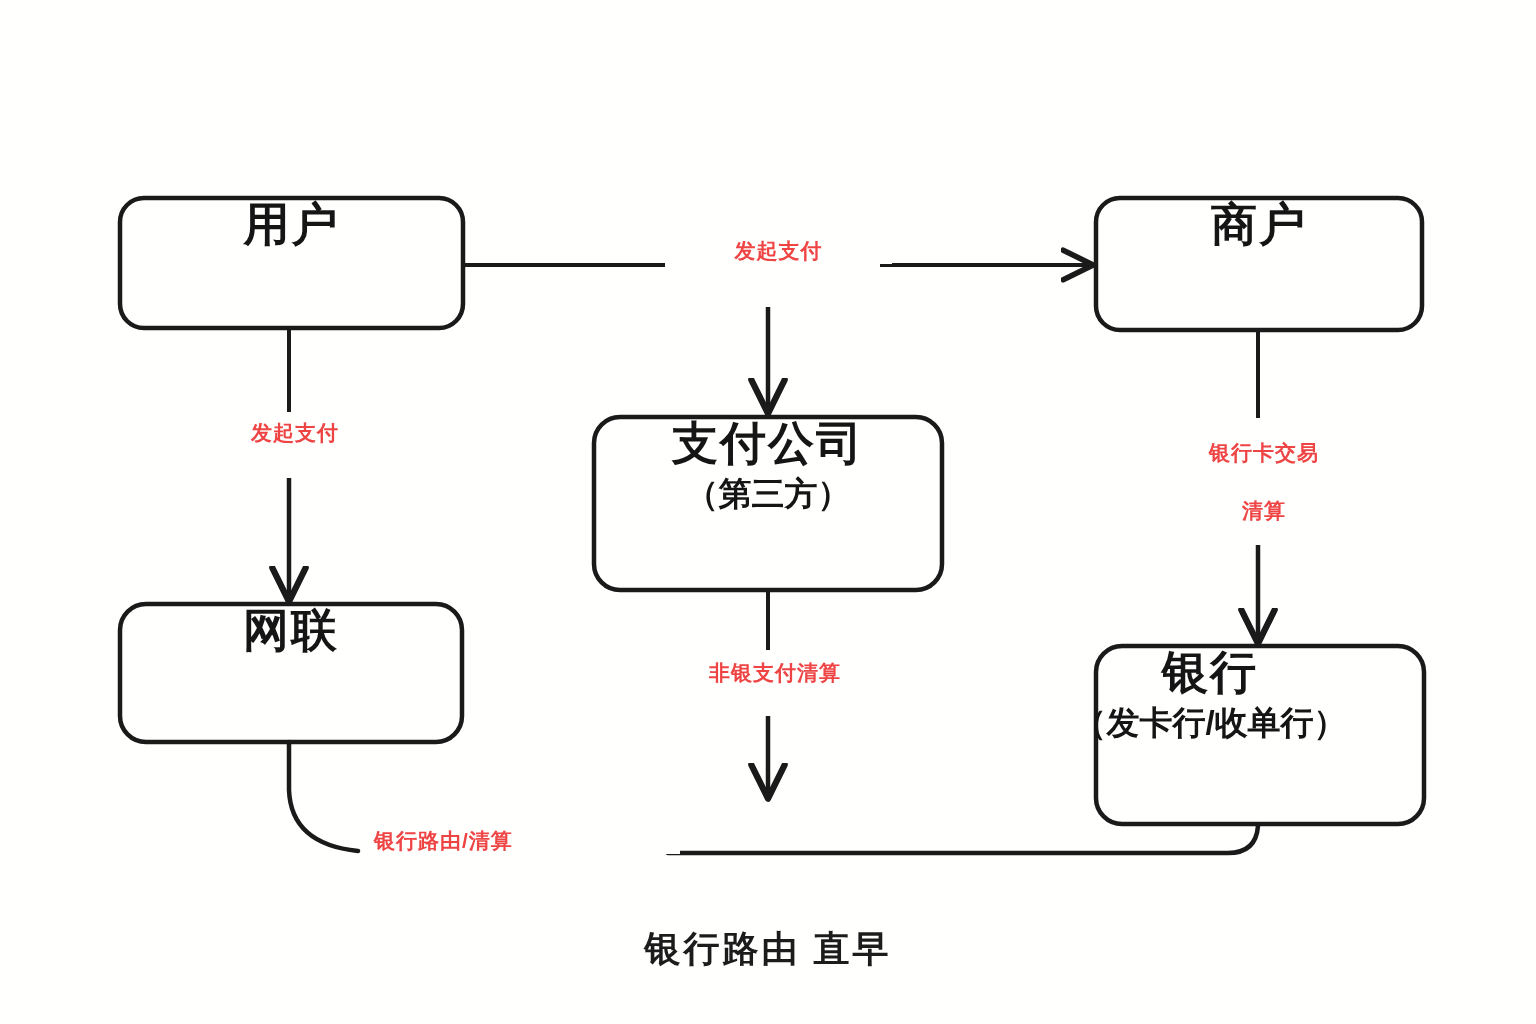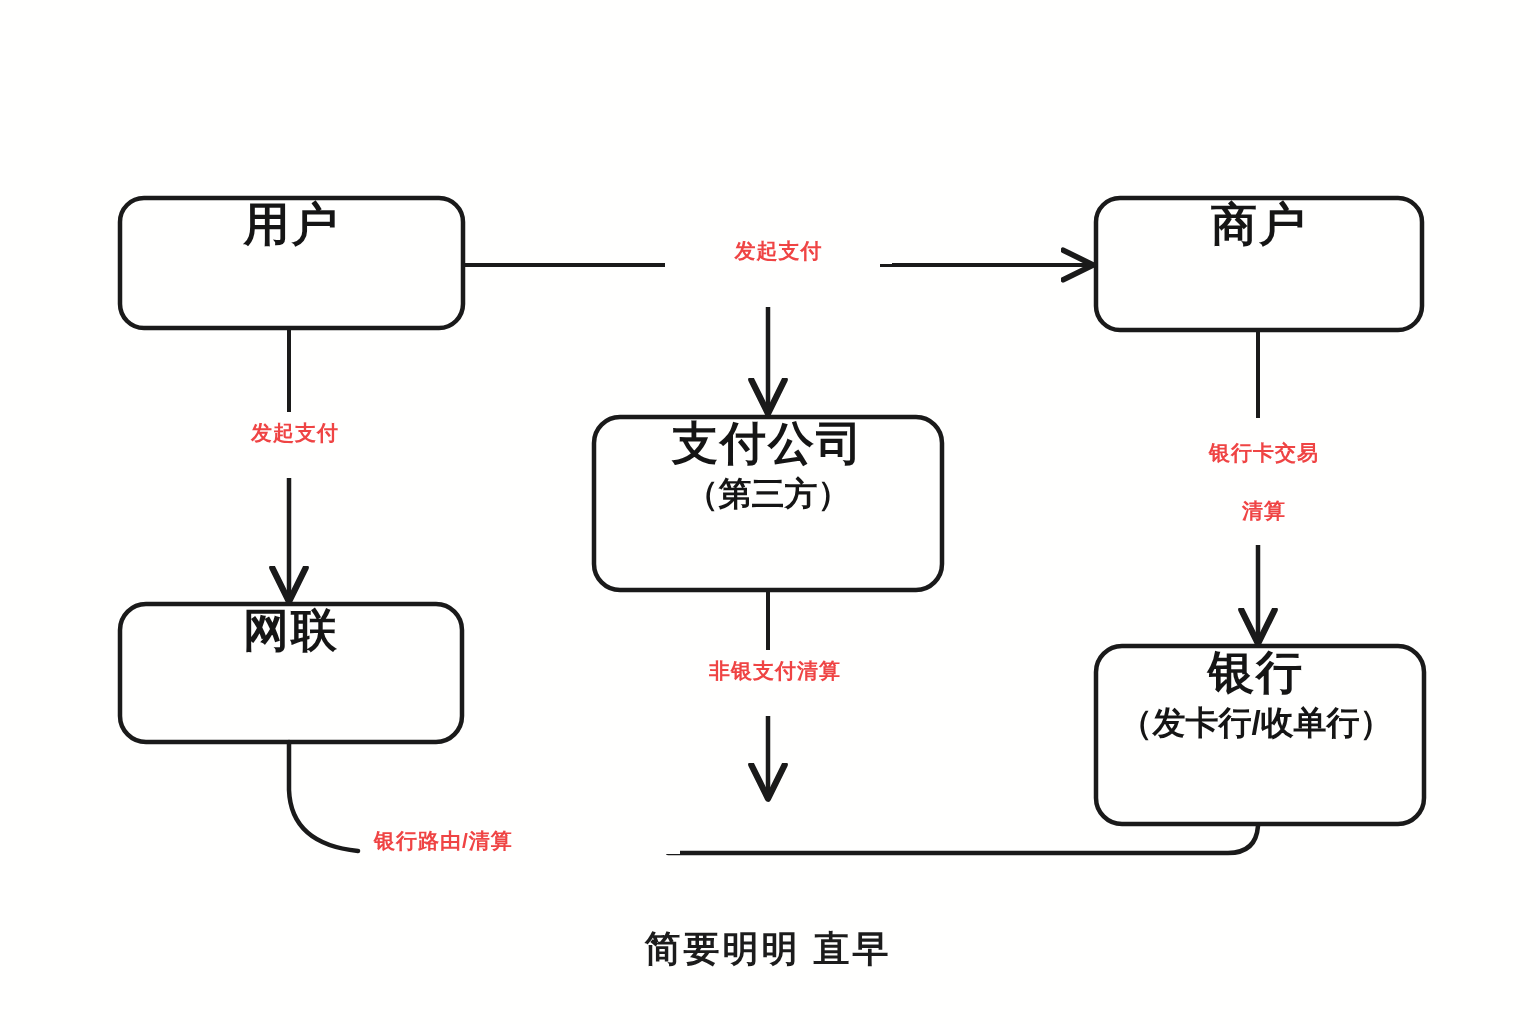--- a/index.html
+++ b/index.html
@@ -127,31 +127,31 @@
   </div>
 
   <div class="node" style="left:1096px; top:198px; width:326px; height:132px;">
     <span class="main-label">商户</span>
   </div>
 
   <div class="node" style="left:120px; top:604px; width:342px; height:138px;">
     <span class="main-label">网联</span>
   </div>
 
-  <div class="node" style="left:1092px; top:646px; width:328px; height:178px;">
+  <div class="node" style="left:1046px; top:646px; width:328px; height:178px;">
     <span class="main-label">银行</span>
     <span class="sub-label">（发卡行/收单行）</span>
   </div>
 
   <div class="edge-label" style="left:665px; top:238px; width:215px;">发起支付</div>
 
   <div class="edge-label" style="left:180px; top:420px; width:218px;">发起支付</div>
 
   <div class="edge-label" style="left:1138px; top:440px; width:240px;">银行卡交易</div>
   <div class="edge-label" style="left:1138px; top:498px; width:240px;">清算</div>
 
-  <div class="edge-label" style="left:638px; top:660px; width:262px;font-family:Liberation Mono, monospace;">非银支付清算</div>
+  <div class="edge-label" style="left:638px; top:660px; width:262px;">非银支付清算</div>
 
   <div class="edge-label" style="left:368px; top:828px; width:300px; text-align:left;">银行路由/清算</div>
 
-  <div class="footer">简要明明  直早</div>
+  <div class="footer">银行路由  直早</div>
 
 </div>
 
 </body></html>

